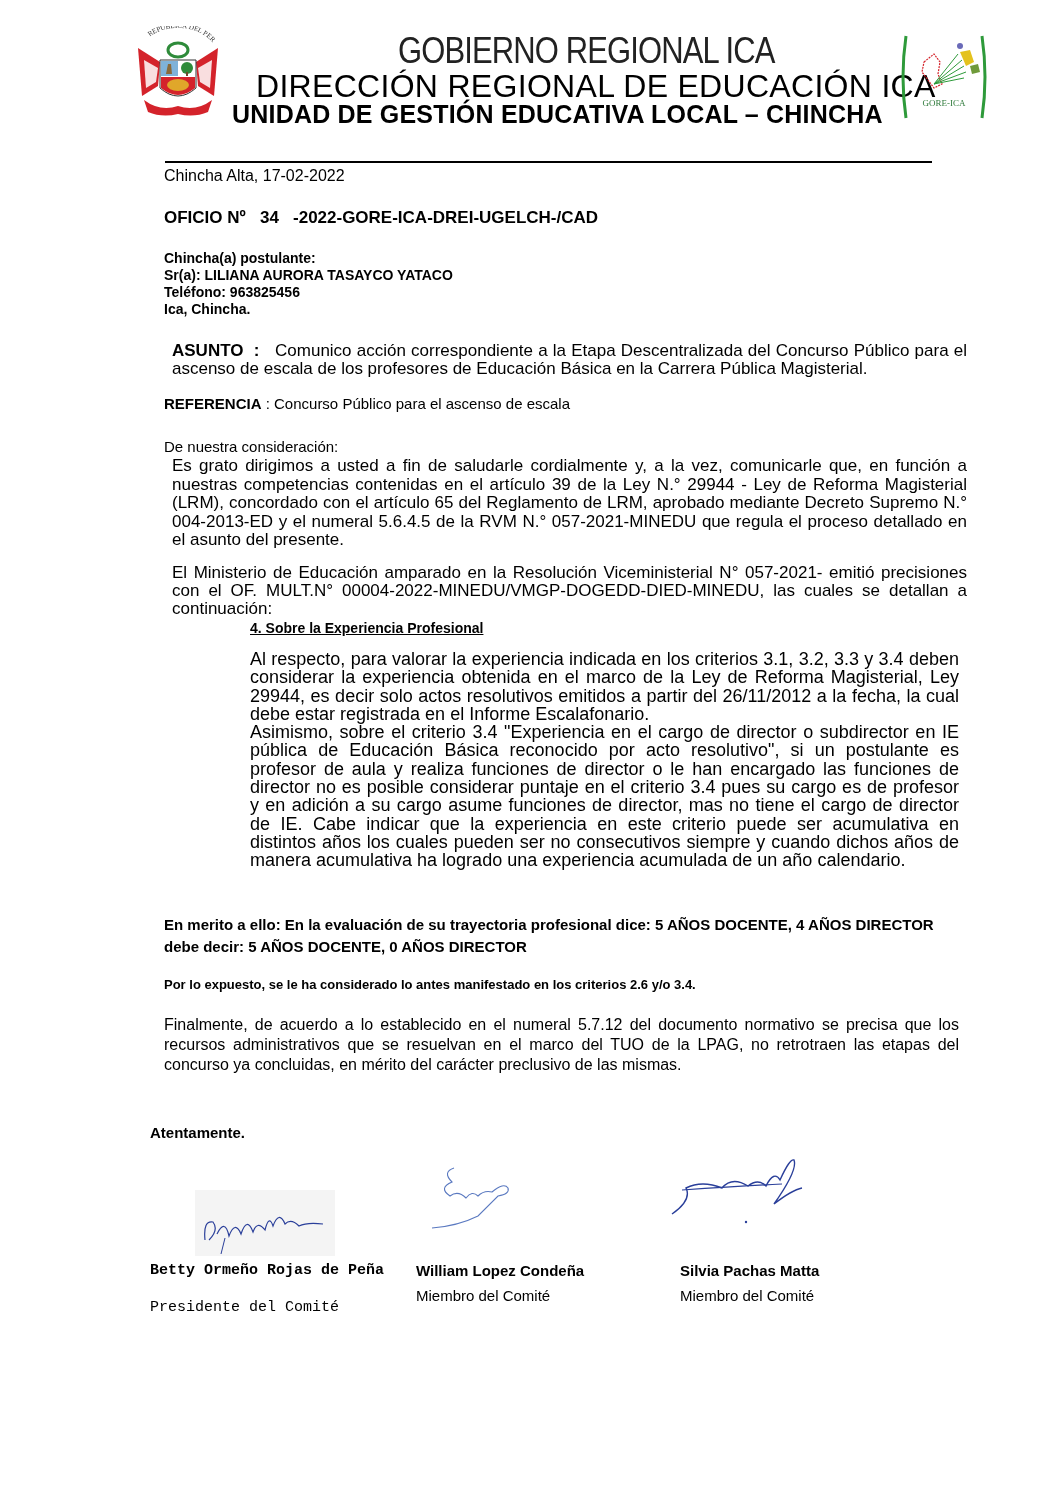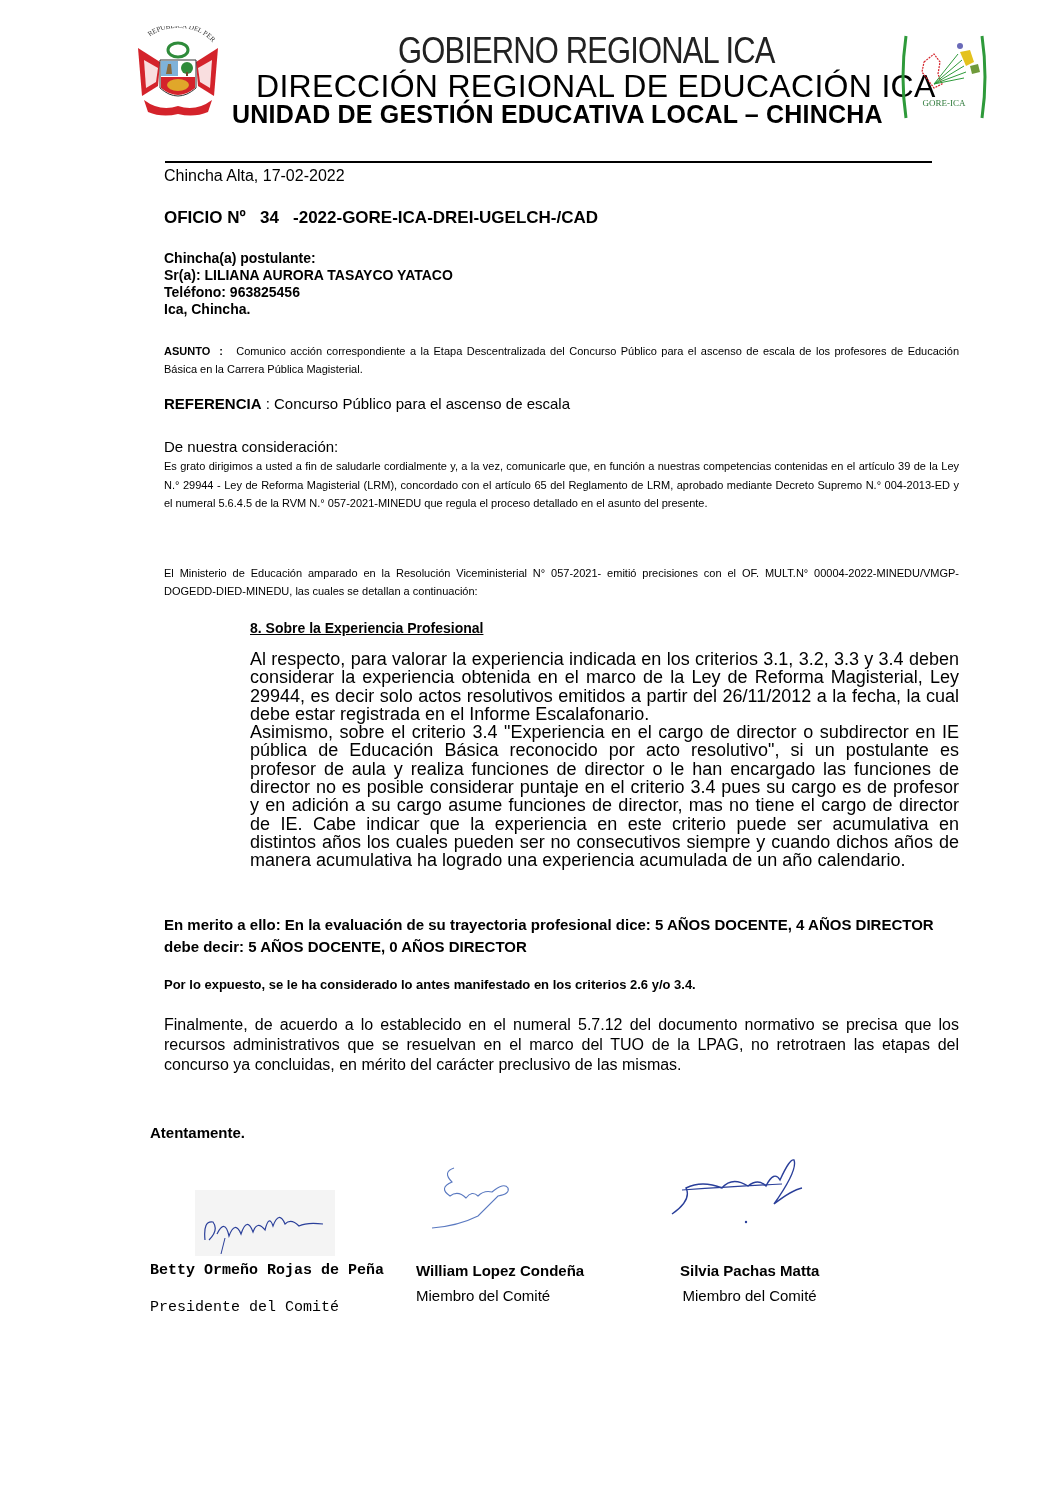--- a/index.html
+++ b/index.html
@@ -5,21 +5,21 @@
   html, body { margin: 0; padding: 0; background: #ffffff; }
   body { width: 1058px; height: 1497px; position: relative; overflow: hidden; color: #000; font-family: "Liberation Sans", sans-serif; }
   .abs { position: absolute; }
   .hdr1 { left: 398px; top: 30px; font-size: 36px; color: #222; letter-spacing: -1px; transform: scaleX(0.86); transform-origin: left top; white-space: nowrap; }
   .hdr2 { left: 256px; top: 68px; font-size: 32px; font-weight: normal; white-space: nowrap; letter-spacing: 0.3px; }
   .hdr3 { left: 232px; top: 100px; font-size: 25px; font-weight: bold; white-space: nowrap; letter-spacing: 0.2px; }
   .rule { left: 165px; top: 161px; width: 767px; height: 2px; background: #000; }
   .date { left: 164px; top: 167px; font-size: 16px; }
   .oficio { left: 164px; top: 208px; font-size: 17px; font-weight: bold; white-space: pre; }
   .addr { left: 164px; top: 250px; font-size: 14px; font-weight: bold; line-height: 17px; }
-  .para { font-size: 11px; line-height: 18px; text-align: justify; }
+  .para { font-size: 17px; line-height: 18px; text-align: justify; margin-left: 8px; }
   .asunto { left: 164px; top: 342px; width: 795px; }
   .ref { left: 164px; top: 395px; font-size: 15px; }
   .consid { left: 164px; top: 438px; font-size: 15px; }
   .body1 { left: 164px; top: 457px; width: 795px; line-height: 18.5px; }
   .body2 { left: 164px; top: 564px; width: 795px; }
   .sec-title { left: 250px; top: 620px; font-size: 14px; font-weight: bold; text-decoration: underline; }
   .sec-body { left: 250px; top: 638px; width: 709px; font-size: 18px; line-height: 18.3px; text-align: justify; margin-top: 12px; }
   .merito { left: 164px; top: 914px; width: 800px; font-size: 15px; font-weight: bold; line-height: 22px; }
   .porlo { left: 164px; top: 977px; font-size: 13px; font-weight: bold; }
   .final { left: 164px; top: 1015px; width: 795px; font-size: 16px; line-height: 20px; text-align: justify; }
@@ -98,21 +98,21 @@
 </div>
 
 <div class="abs ref">
   <b>REFERENCIA</b><span style="white-space:pre"> : Concurso Público para el ascenso de escala</span>
 </div>
 
 <div class="abs consid">De nuestra consideración:</div>
 <div class="abs para body1">Es grato dirigimos a usted a fin de saludarle cordialmente y, a la vez, comunicarle que, en función a nuestras competencias contenidas en el artículo 39 de la Ley N.° 29944 - Ley de Reforma Magisterial (LRM), concordado con el artículo 65 del Reglamento de LRM, aprobado mediante Decreto Supremo N.° 004-2013-ED y el numeral 5.6.4.5 de la RVM N.° 057-2021-MINEDU que regula el proceso detallado en el asunto del presente.</div>
 <div class="abs para body2">El Ministerio de Educación amparado en la Resolución Viceministerial N° 057-2021- emitió precisiones con el OF. MULT.N° 00004-2022-MINEDU/VMGP-DOGEDD-DIED-MINEDU, las cuales se detallan a continuación:</div>
 
-<div class="abs sec-title">8. Sobre la Experiencia Profesional</div>
+<div class="abs sec-title">4. Sobre la Experiencia Profesional</div>
 <div class="abs sec-body">
   <div>Al respecto, para valorar la experiencia indicada en los criterios 3.1, 3.2, 3.3 y 3.4 deben considerar la experiencia obtenida en el marco de la Ley de Reforma Magisterial, Ley 29944, es decir solo actos resolutivos emitidos a partir del 26/11/2012 a la fecha, la cual debe estar registrada en el Informe Escalafonario.</div>
   <div>Asimismo, sobre el criterio 3.4 "Experiencia en el cargo de director o subdirector en IE pública de Educación Básica reconocido por acto resolutivo", si un postulante es profesor de aula y realiza funciones de director o le han encargado las funciones de director no es posible considerar puntaje en el criterio 3.4 pues su cargo es de profesor y en adición a su cargo asume funciones de director, mas no tiene el cargo de director de IE. Cabe indicar que la experiencia en este criterio puede ser acumulativa en distintos años los cuales pueden ser no consecutivos siempre y cuando dichos años de manera acumulativa ha logrado una experiencia acumulada de un año calendario.</div>
 </div>
 
 <div class="abs merito">En merito a ello: En la evaluación de su trayectoria profesional dice: 5 AÑOS DOCENTE, 4 AÑOS DIRECTOR debe decir: 5 AÑOS DOCENTE, 0 AÑOS DIRECTOR</div>
 <div class="abs porlo">Por lo expuesto, se le ha considerado lo antes manifestado en los criterios 2.6 y/o 3.4.</div>
 
 <div class="abs final">Finalmente, de acuerdo a lo establecido en el numeral 5.7.12 del documento normativo se precisa que los recursos administrativos que se resuelvan en el marco del TUO de la LPAG, no retrotraen las etapas del concurso ya concluidas, en mérito del carácter preclusivo de las mismas.</div>
 
@@ -138,16 +138,16 @@
 </div>
 
 <div class="abs" style="left:150px; top:1262px;font-family:Liberation Mono, monospace;">
   <div class="sig-name">Betty Ormeño Rojas de Peña</div>
   <div class="sig-role" style="margin-top:20px">Presidente del Comité</div>
 </div>
 <div class="abs" style="left:416px; top:1262px;">
   <div class="sig-name">William Lopez Condeña</div>
   <div class="sig-role" style="margin-top:8px">Miembro del Comité</div>
 </div>
-<div class="abs" style="left:680px; top:1262px;text-align:center;">
+<div class="abs" style="left:680px; top:1262px;">
   <div class="sig-name">Silvia Pachas Matta</div>
   <div class="sig-role" style="margin-top:8px">Miembro del Comité</div>
 </div>
 
 </body></html>

